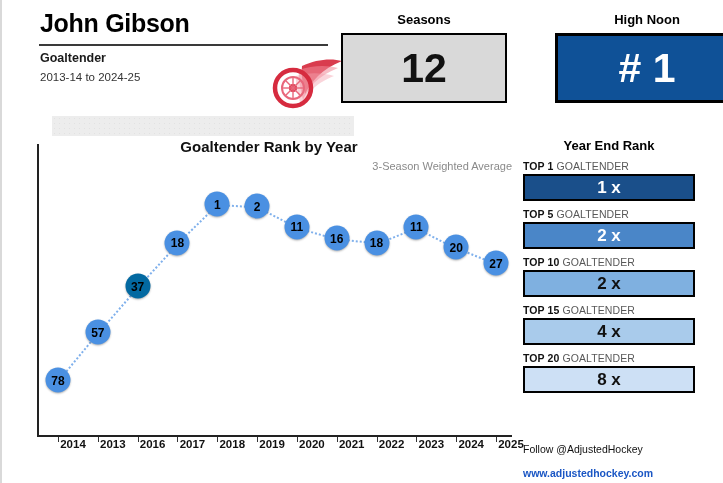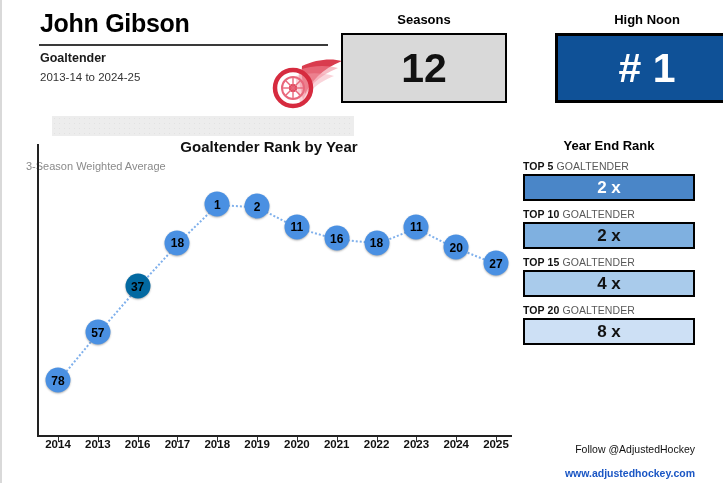--- a/index.html
+++ b/index.html
@@ -119,21 +119,21 @@
     width: 486px;
     text-align: center;
     font-size: 15px;
     font-weight: bold;
     color: #111111;
   }
   .chart-subtitle {
     position: absolute;
     left: 0; top: 24px;
     width: 486px;
-    text-align: left;
+    text-align: right;
     font-size: 11px;
     color: #8a8a8a;
   }
   .plot-area {
     position: absolute;
     left: 0; top: 8px;
     width: 486px; height: 292px;
   }
   .axis-y {
     position: absolute;
@@ -158,20 +158,21 @@
     left: 0; top: 302px;
     width: 486px; height: 22px;
   }
   .xlabel {
     position: absolute;
     font-size: 11.5px;
     font-weight: bold;
     color: #111111;
     transform: translateX(-50%);
     white-space: nowrap;
+    margin-left: 15px;
   }
   
   .marker {
     position: absolute;
     width: 25px; height: 25px;
     border-radius: 50%;
     background: #4a90e2;
     box-shadow: 0 1px 2px rgba(0,0,0,0.30);
     transform: translate(-50%, -50%);
     display: flex;
@@ -223,21 +224,21 @@
     justify-content: center;
     font-size: 17px;
     font-weight: bold;
   }
 
   
   .footer {
     position: absolute;
     left: 523px; top: 443px;
     width: 172px;
-    text-align: right;
+    text-align: left;
   }
   .footer-follow {
     font-size: 10.5px;
     color: #111111;
     margin-bottom: 1px;
   }
   .footer-url {
     font-size: 10.5px;
     font-weight: bold;
     color: #1a56c4;
@@ -340,20 +341,24 @@
       <div class="xlabel" style="left: 390.364px;">2023</div>
       <div class="xlabel" style="left: 430.182px;">2024</div>
       <div class="xlabel" style="left: 470px;">2025</div>
     </div>
 </div>
 
 <div class="rank-panel">
   <div class="rank-panel-title">Year End Rank</div>
   <div id="rank-rows">
       <div class="rank-row">
+        <div class="rank-label"><b>TOP 1</b><span> GOALTENDER</span></div>
+        <div class="rank-bar" style="background: rgb(26, 79, 138); color: rgb(255, 255, 255);">1 x</div>
+      </div>
+      <div class="rank-row">
         <div class="rank-label"><b>TOP 5</b><span> GOALTENDER</span></div>
         <div class="rank-bar" style="background: rgb(74, 134, 200); color: rgb(255, 255, 255);">2 x</div>
       </div>
       <div class="rank-row">
         <div class="rank-label"><b>TOP 10</b><span> GOALTENDER</span></div>
         <div class="rank-bar" style="background: rgb(127, 176, 224); color: rgb(17, 17, 17);">2 x</div>
       </div>
       <div class="rank-row">
         <div class="rank-label"><b>TOP 15</b><span> GOALTENDER</span></div>
         <div class="rank-bar" style="background: rgb(169, 203, 235); color: rgb(17, 17, 17);">4 x</div>

